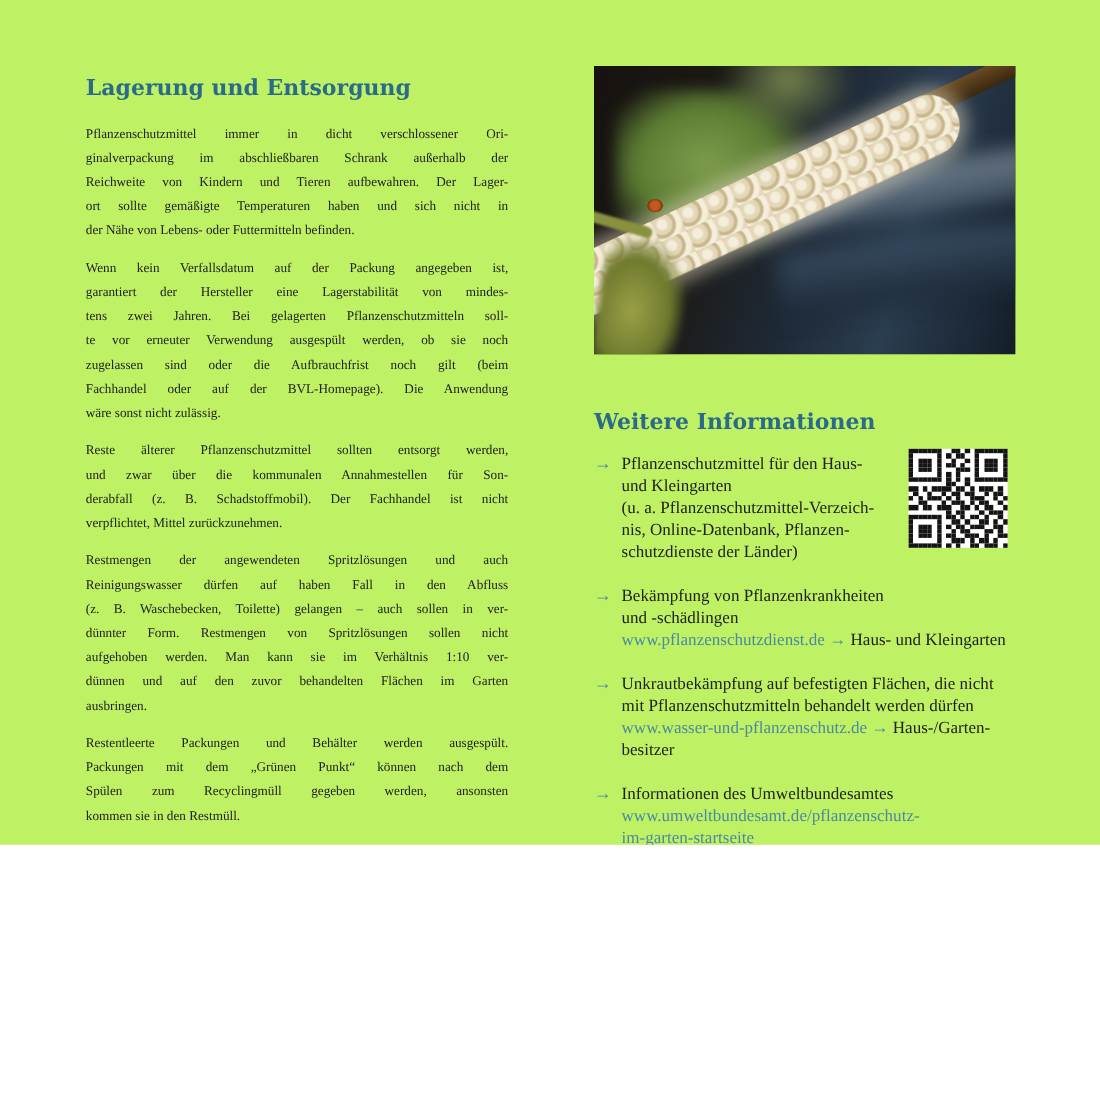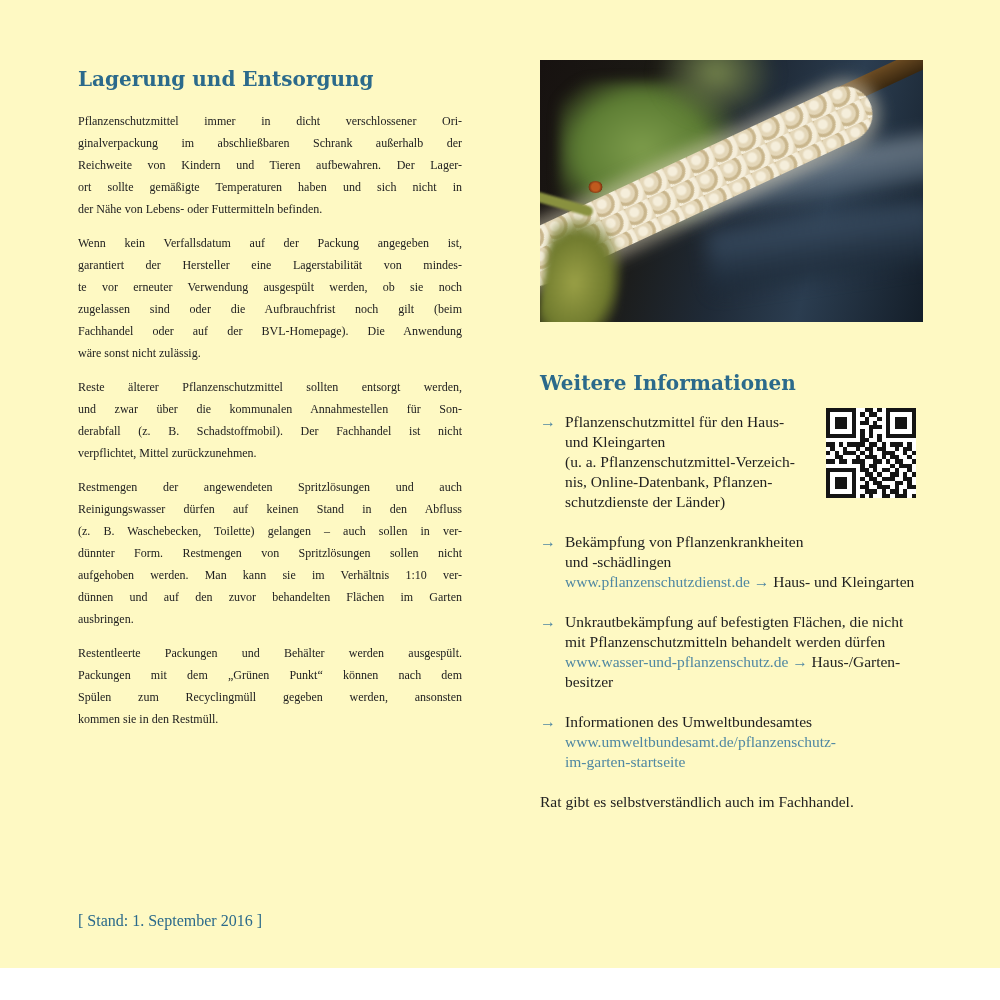--- a/index.html
+++ b/index.html
@@ -2,21 +2,21 @@
 <html><head>
 <meta charset="utf-8">
 <style>
   :root{
     --heading:#2b6a8b;
     --link:#4f87a2;
     --body:#212121;
   }
   html,body{margin:0;padding:0;background:#ffffff;}
   body{width:1000px;height:1000px;font-family:"Liberation Serif",serif;color:var(--body);}
-  .page{position:relative;width:1000px;height:968px;background:#fef9c3;overflow:hidden;}
+  .page{position:relative;width:1000px;height:768px;background:#bef264;overflow:hidden;}
 
   
   .h-teal{font-family:"DejaVu Serif",serif;font-weight:700;color:var(--heading);
           font-size:20px;line-height:26px;margin:0;}
 
   
   .col-left{position:absolute;left:78px;top:66px;width:384px;}
   .col-left .h-teal{margin-bottom:18px;}
   .para{font-size:12px;line-height:22px;margin:0 0 12px 0;color:var(--body);}
   .jline{text-align:justify;text-align-last:justify;overflow:hidden;white-space:nowrap;}
@@ -79,34 +79,35 @@
         <div class="para">
           <div class="jline">Pflanzenschutzmittel immer in dicht verschlossener Ori-</div>
           <div class="jline">ginalverpackung im abschließbaren Schrank außerhalb der</div>
           <div class="jline">Reichweite von Kindern und Tieren aufbewahren. Der Lager-</div>
           <div class="jline">ort sollte gemäßigte Temperaturen haben und sich nicht in</div>
           <div class="jline last">der Nähe von Lebens- oder Futtermitteln befinden.</div>
         </div>
         <div class="para">
           <div class="jline">Wenn kein Verfallsdatum auf der Packung angegeben ist,</div>
           <div class="jline">garantiert der Hersteller eine Lagerstabilität von mindes-</div>
+          <div class="jline">tens zwei Jahren. Bei gelagerten Pflanzenschutzmitteln soll-</div>
           <div class="jline">te vor erneuter Verwendung ausgespült werden, ob sie noch</div>
           <div class="jline">zugelassen sind oder die Aufbrauchfrist noch gilt (beim</div>
           <div class="jline">Fachhandel oder auf der BVL-Homepage). Die Anwendung</div>
           <div class="jline last">wäre sonst nicht zulässig.</div>
         </div>
         <div class="para">
           <div class="jline">Reste älterer Pflanzenschutzmittel sollten entsorgt werden,</div>
           <div class="jline">und zwar über die kommunalen Annahmestellen für Son-</div>
           <div class="jline">derabfall (z. B. Schadstoffmobil). Der Fachhandel ist nicht</div>
           <div class="jline last">verpflichtet, Mittel zurückzunehmen.</div>
         </div>
         <div class="para">
           <div class="jline">Restmengen der angewendeten Spritzlösungen und auch</div>
-          <div class="jline">Reinigungswasser dürfen auf keinen Stand in den Abfluss</div>
+          <div class="jline">Reinigungswasser dürfen auf haben Fall in den Abfluss</div>
           <div class="jline">(z. B. Waschebecken, Toilette) gelangen – auch sollen in ver-</div>
           <div class="jline">dünnter Form. Restmengen von Spritzlösungen sollen nicht</div>
           <div class="jline">aufgehoben werden. Man kann sie im Verhältnis 1:10 ver-</div>
           <div class="jline">dünnen und auf den zuvor behandelten Flächen im Garten</div>
           <div class="jline last">ausbringen.</div>
         </div>
         <div class="para">
           <div class="jline">Restentleerte Packungen und Behälter werden ausgespült.</div>
           <div class="jline">Packungen mit dem „Grünen Punkt“ können nach dem</div>
           <div class="jline">Spülen zum Recyclingmüll gegeben werden, ansonsten</div>

